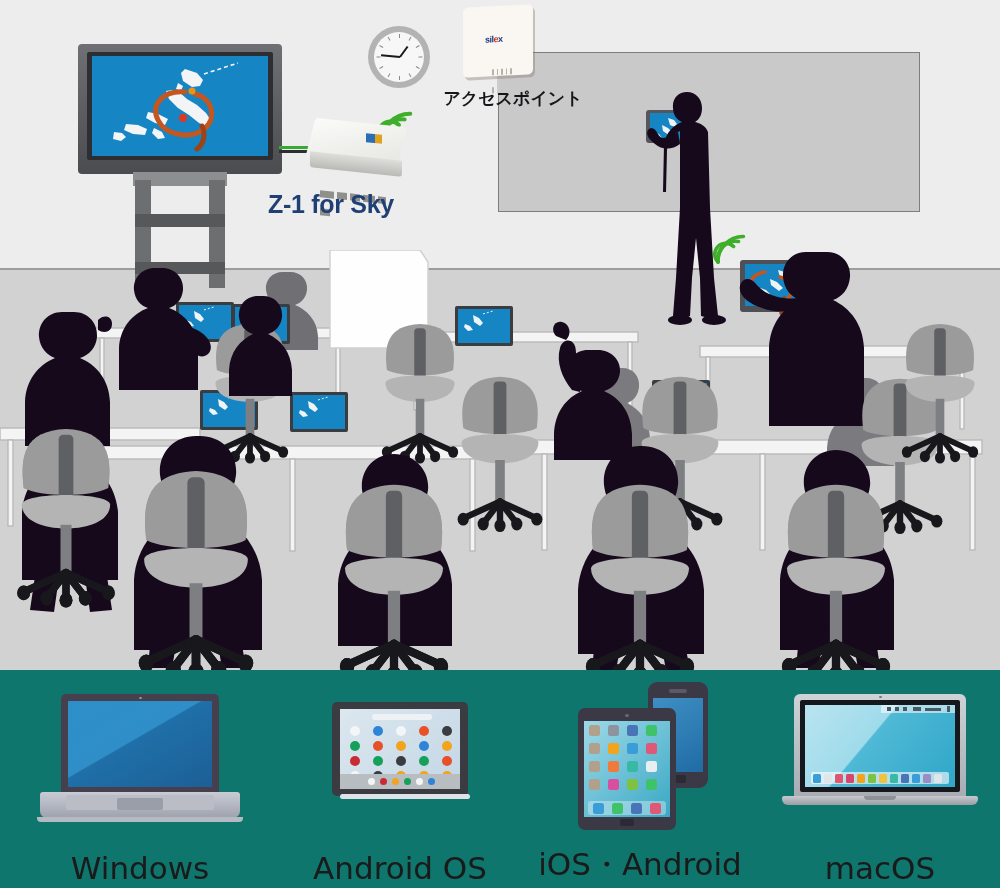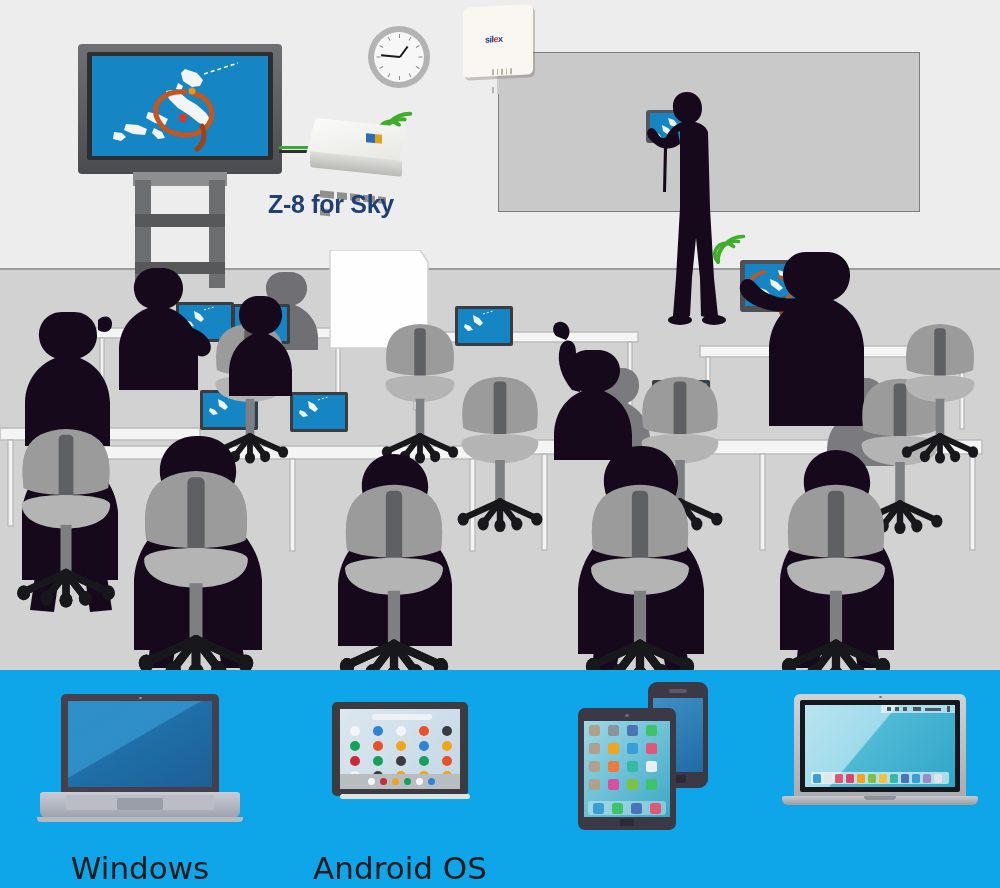--- a/index.html
+++ b/index.html
@@ -93,21 +93,21 @@
   .label-ap {
     position:absolute; left:427px; top:88px; width:172px;
     font-size:17px; font-weight:bold; color:#16161a;
     text-align:center; line-height:1.35; white-space:nowrap;
   }
 
   
   .wifi { position:absolute; }
 
   
-  #strip { position:absolute; left:0; top:670px; width:1000px; height:218px; background:#0ea5e9; }
+  #strip { position:absolute; left:0; top:670px; width:1000px; height:218px; background:#0f766e; }
   .dev-col { position:absolute; top:0; height:218px; text-align:center; }
   .dev-label {
     position:absolute; left:0; bottom:2px; width:100%;
     font-size:31px; color:#1a1a1a; white-space:nowrap;
     font-family:"DejaVu Sans", sans-serif;
   }
   .dev-art { position:absolute; left:0; top:6px; width:100%; height:150px; }
 
   
   .wl-lid { position:absolute; left:50%; margin-left:-79px; top:18px; width:158px; height:100px;
@@ -268,22 +268,23 @@
   <div class="z1-wrap">
     <div class="z1-top"></div>
     <div class="z1-badge"></div>
     <div class="z1-front">
       <div class="z1-ports">
         <i style="width:14px"></i><i style="width:10px"></i><i style="width:10px"></i><i style="width:12px"></i><i style="width:8px"></i><i style="width:10px"></i>
       </div>
     </div>
   </div>
 
-  <div class="label-z1">Z-8 for Sky</div>
+  <div class="label-z1">Z-1 for Sky</div>
   <div class="label-ap">
+    <div>アクセスポイント</div>
   </div>
 
   <svg style="position:absolute; left:640px; top:88px; width:110px; height:240px;" viewBox="0 0 110 240">
 
     <g>
       <rect x="6" y="22" width="46" height="33" rx="3" fill="#55575c"></rect>
       <rect x="10" y="25" width="38" height="26" fill="#1585c4"></rect>
       <path d="M28 30 l6 2 3 4 -2 3 -5 -2z M22 37 l6 3 5 5 -3 3 -7 -5z M14 44 l5 2 3 4 -5 1 -4 -4z" fill="#eef3f6"></path>
       <path d="M38 28 L47 25" stroke="#eef3f6" stroke-width="1.2" stroke-dasharray="3 2"></path>
     </g>
@@ -648,20 +649,21 @@
           <div class="tb-dock">
             <i style="left:5px;  background:#3a9dd8"></i>
             <i style="left:24px; background:#3fc36a"></i>
             <i style="left:43px; background:#4a74b8"></i>
             <i style="left:62px; background:#e05878"></i>
           </div>
         </div>
         <div class="tb-home"></div>
       </div>
     </div>
+    <div class="dev-label">iOS・Android</div>
   </div>
 
   <div class="dev-col" style="left:760px; width:240px;">
     <div class="dev-art">
       <div class="mb-lid">
         <div class="mb-cam"></div>
         <div class="mb-inner">
           <div class="mb-scr">
             <div class="mb-menubar">
               <i style="left:6px"></i>
@@ -684,15 +686,16 @@
               <i style="left:101px;background:#3a9dd8"></i>
               <i style="left:112px;background:#9b8cc8"></i>
               <i style="left:123px;background:#e0e5ea"></i>
             </div>
           </div>
         </div>
       </div>
       <div class="mb-base"></div>
       <div class="mb-notch"></div>
     </div>
+    <div class="dev-label">macOS</div>
   </div>
 
 </div>
 
 </body></html>

